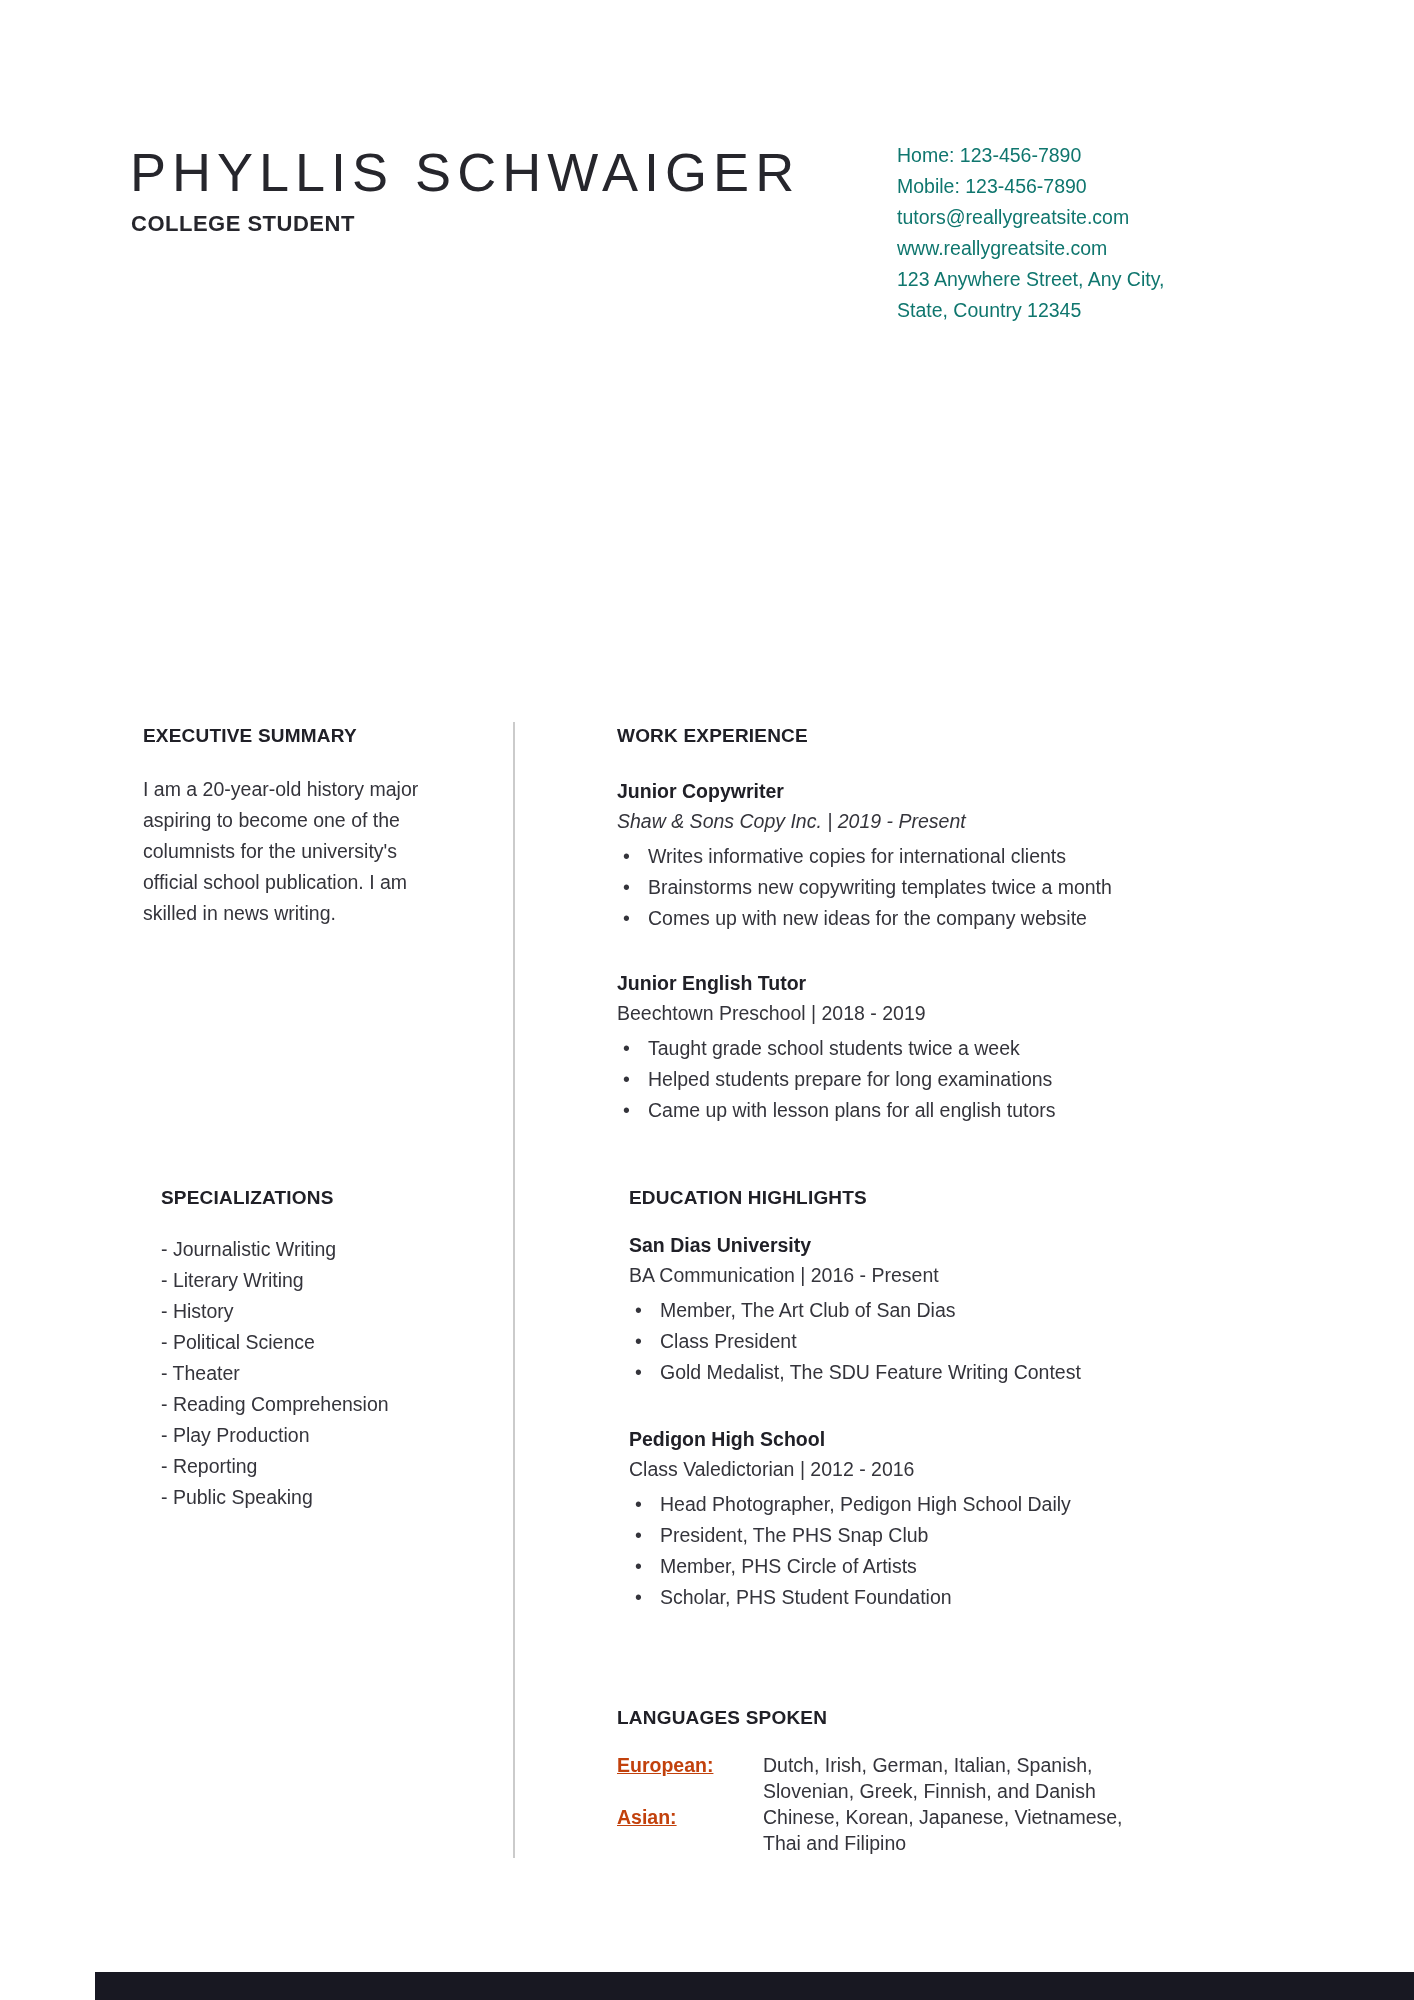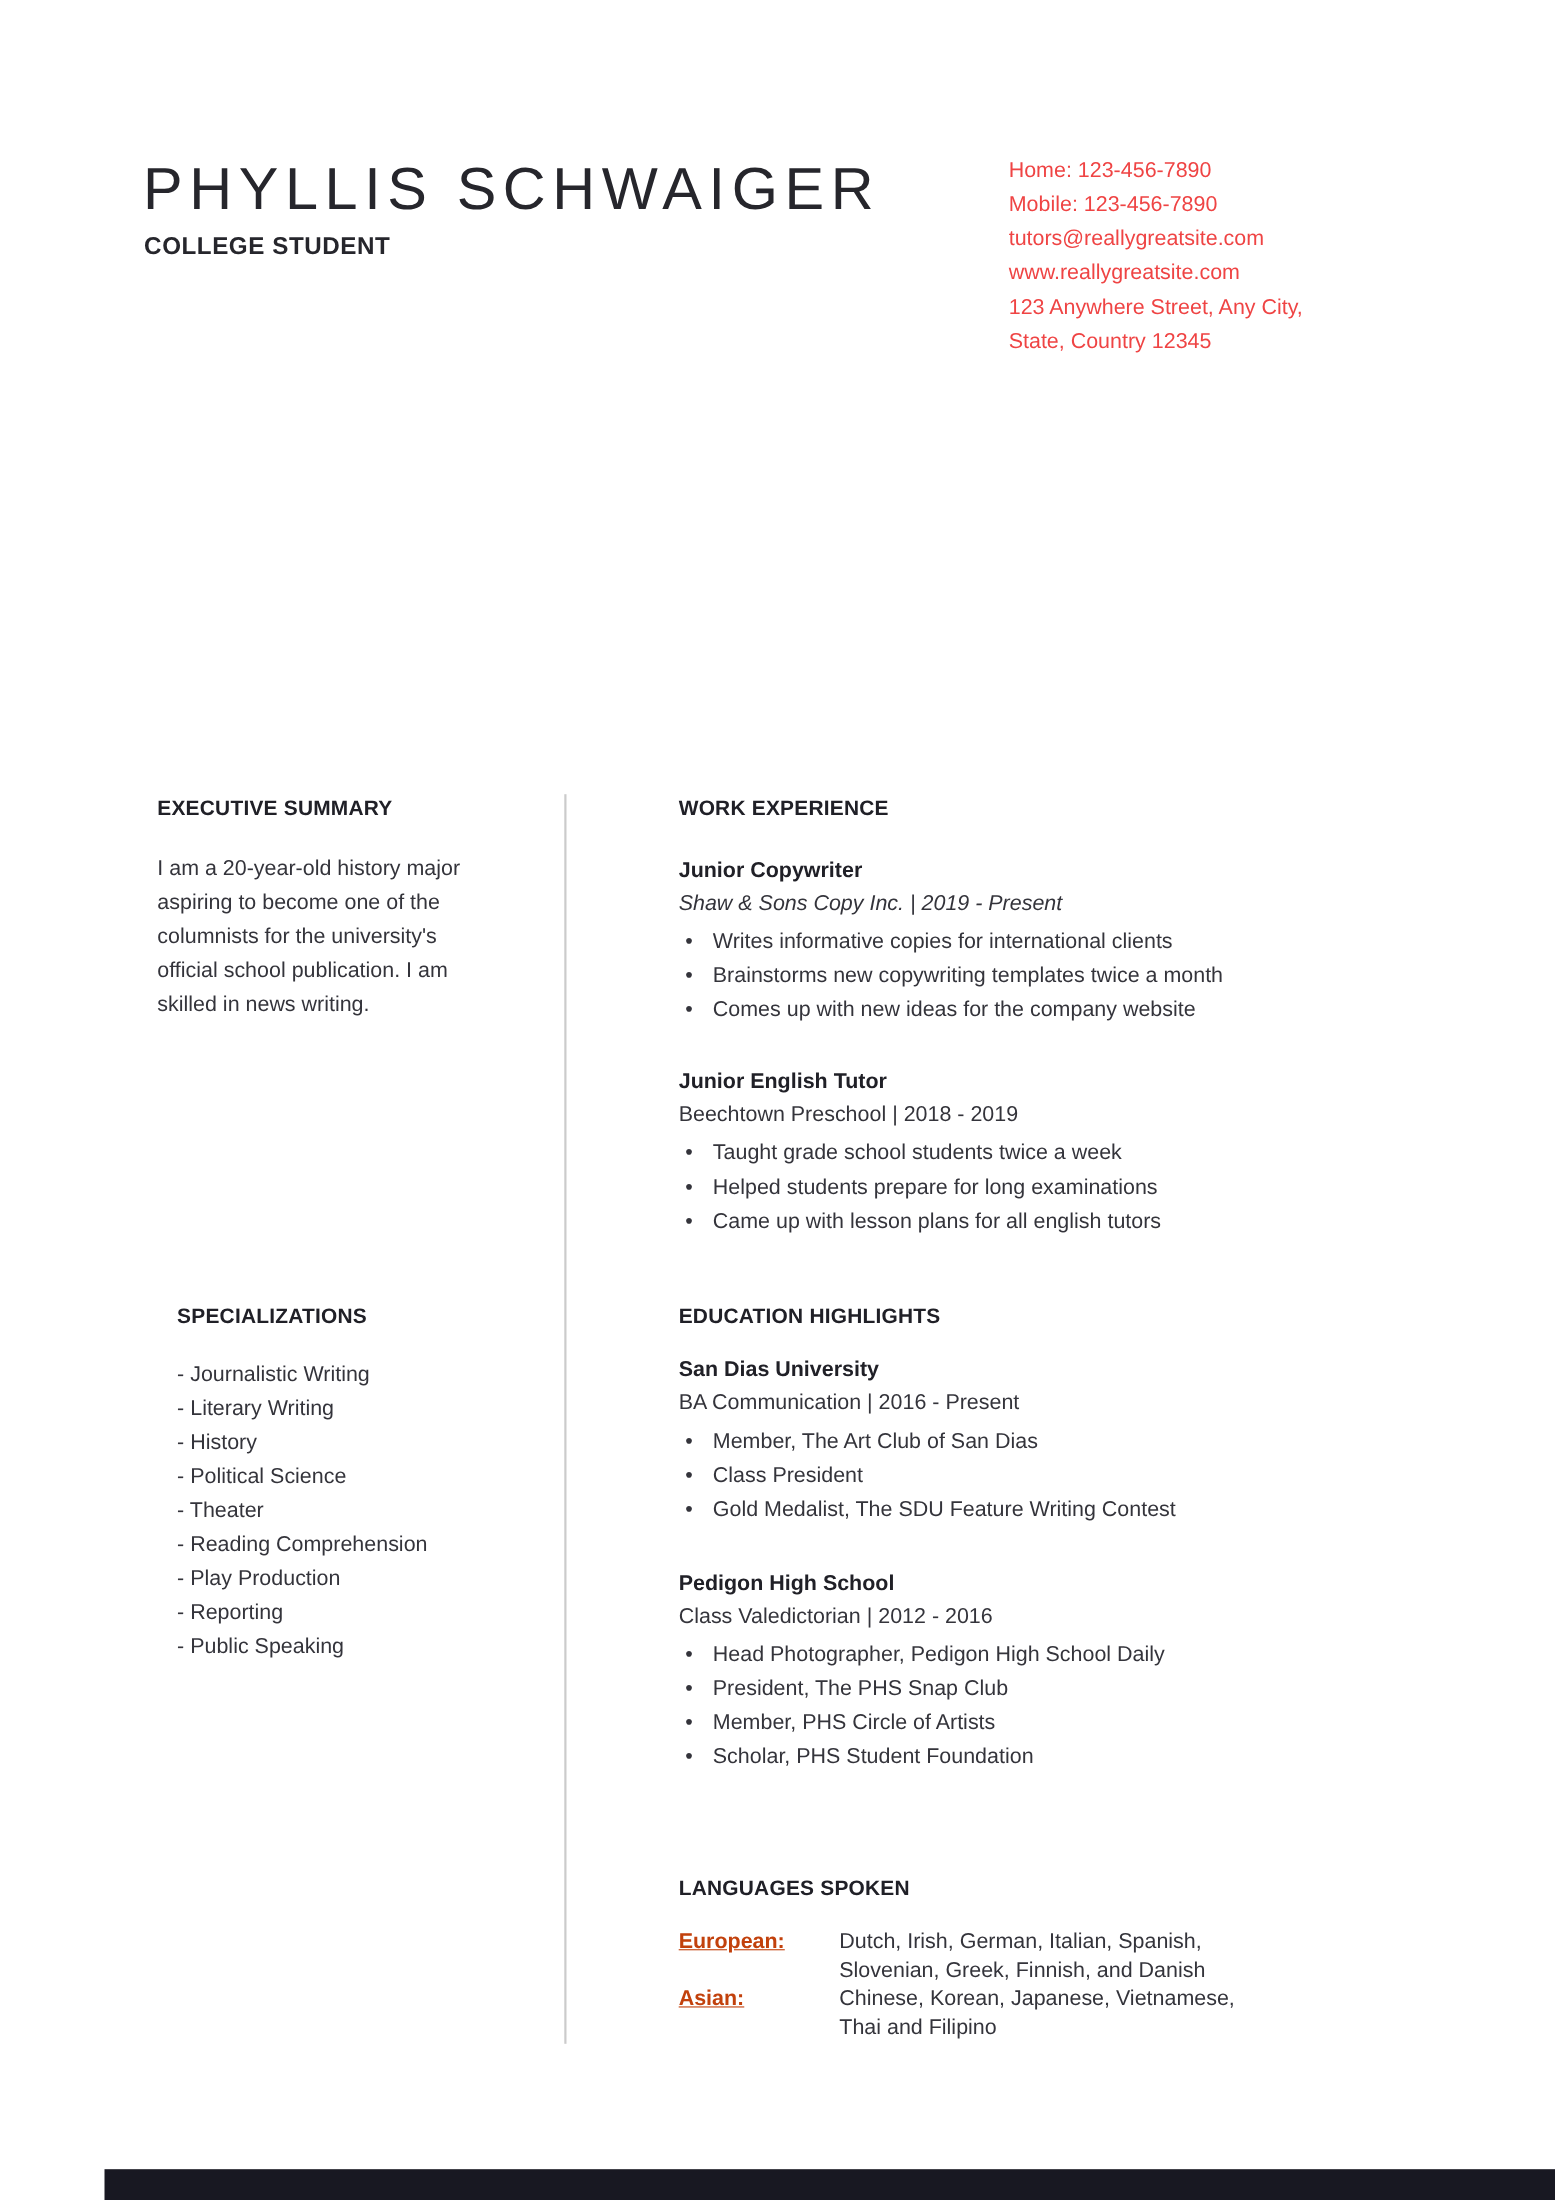--- a/index.html
+++ b/index.html
@@ -17,41 +17,41 @@
     font-size:54px;line-height:46px;font-weight:400;
     letter-spacing:6px;color:#26262c;white-space:nowrap;
   }
   .role{
     position:absolute;left:131px;top:211px;
     font-size:22px;line-height:26px;font-weight:700;
     letter-spacing:0.5px;color:#26262c;white-space:nowrap;
   }
   .contact{
     position:absolute;left:897px;top:140px;
-    font-size:19.5px;line-height:31px;color:#ef4444;margin-left:20px;
+    font-size:19.5px;line-height:31px;color:#0f766e;
   }
   
   .section-heading{
     font-size:19px;line-height:28px;font-weight:700;
     letter-spacing:0.2px;color:#202027;white-space:nowrap;
   }
   
   .exec-block{position:absolute;left:143px;top:722px;width:300px;}
   .exec-body{margin-top:24px;width:280px;font-size:19.5px;line-height:31px;}
   .spec-block{position:absolute;left:161px;top:1184px;width:320px;}
   .spec-list{margin:22px 0 0 0;padding:0;list-style:none;font-size:19.5px;line-height:31px;}
   
   .divider{
     position:absolute;left:513px;top:722px;
     width:2px;height:1136px;background:#cbcbcb;
   }
   
   .right-section{position:absolute;left:617px;width:740px;}
   .work-block{top:722px;}
-  .edu-block{top:1184px;}
+  .edu-block{top:1184px;margin-left:12px;}
   .lang-block{top:1704px;}
   .entry{margin-top:26px;}
   .entry.gap-lg{margin-top:34px;}
   .edu-block .entry{margin-top:18px;}
   .edu-block .entry.gap-lg{margin-top:36px;}
   .entry-title{font-size:19.5px;line-height:30px;font-weight:700;color:#202027;}
   .entry-sub{font-size:19.5px;line-height:30px;}
   .entry-sub.italic{font-style:italic;}
   .bullet-list{margin:5px 0 0 0;padding:0;list-style:none;font-size:19.5px;line-height:31px;}
   .bullet-list li{position:relative;padding-left:31px;}

